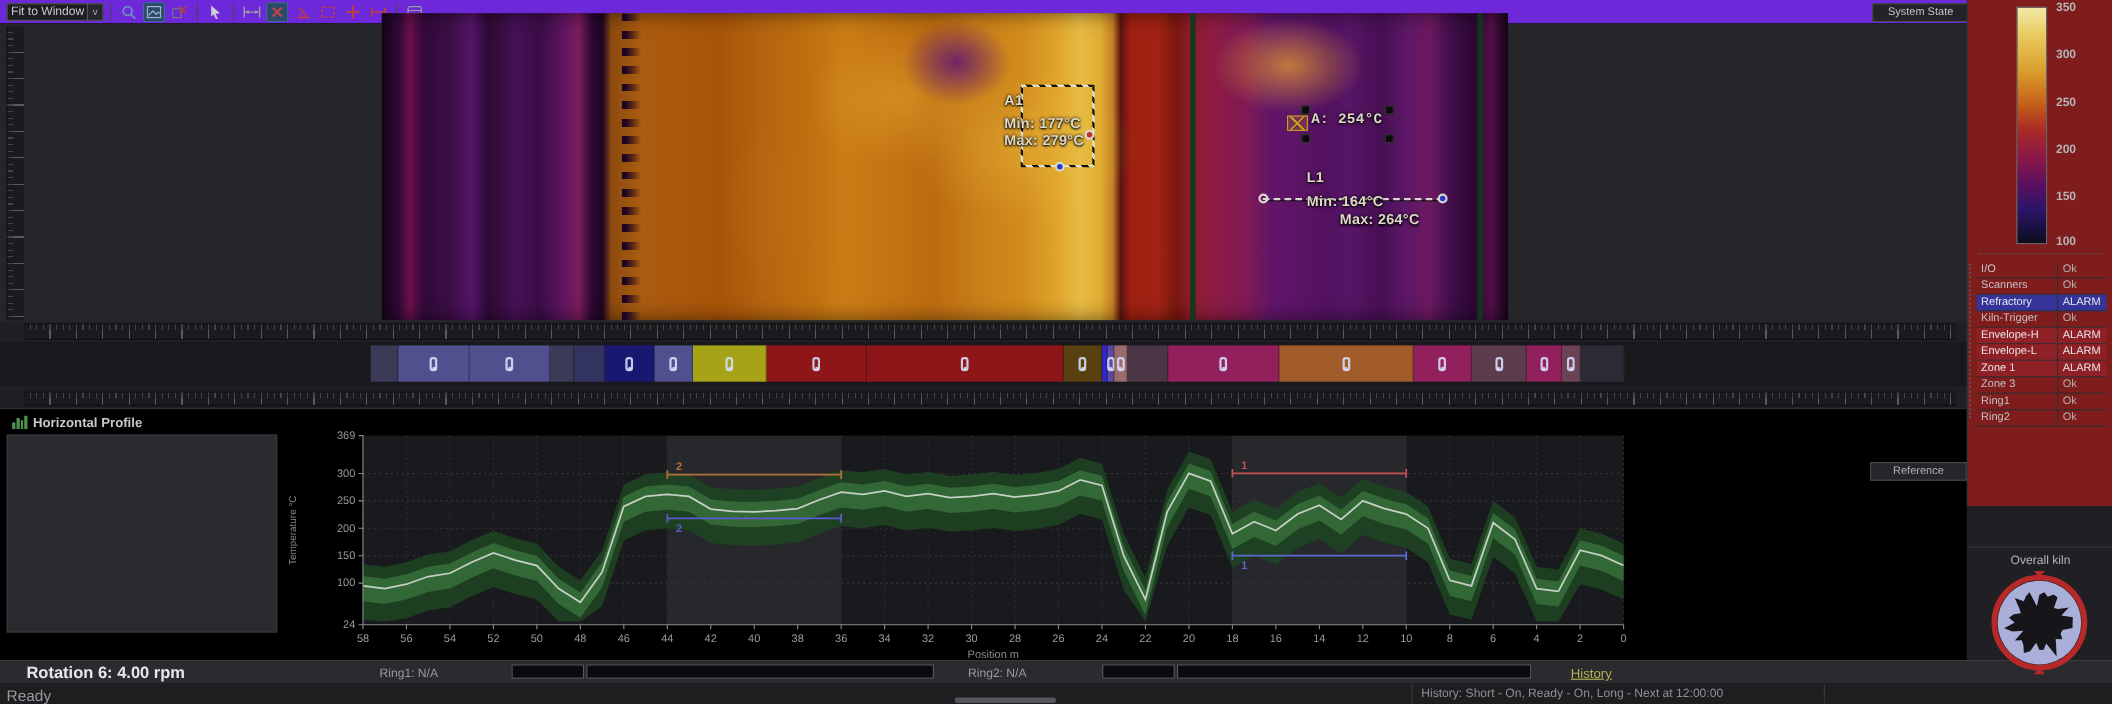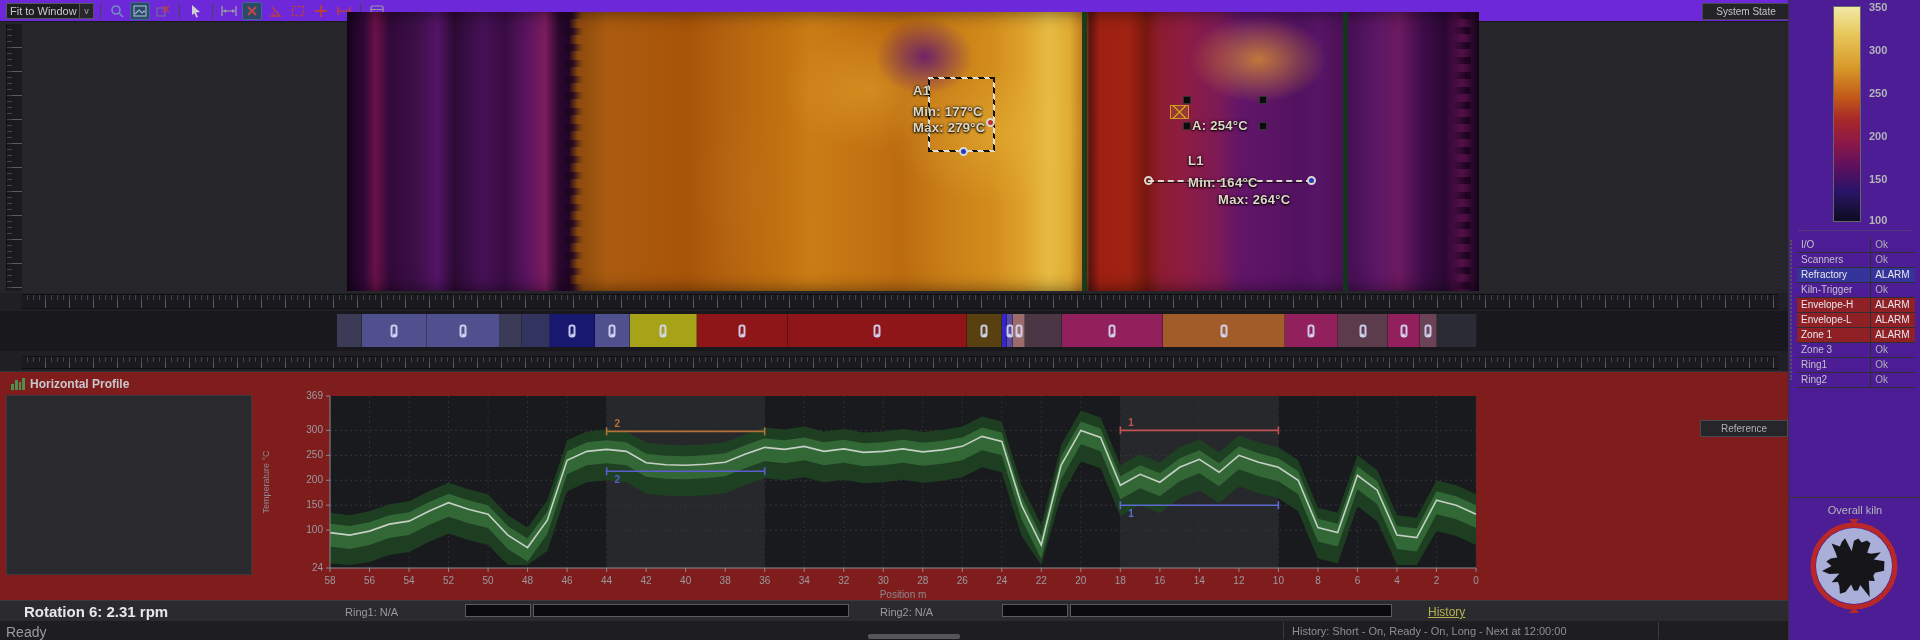--- a/index.html
+++ b/index.html
@@ -25,21 +25,21 @@
     background:repeating-linear-gradient(90deg,transparent 0 23px,#5a5a62 23px 24px);}
   .h-ruler::after{content:"";position:absolute;left:0;top:0;height:5px;width:100%;
     background:repeating-linear-gradient(90deg,transparent 0 5px,#43434b 5px 6px);}
   .v-ruler{background:#1b1b1f;border-left:1px solid #101012;}
   .v-ruler::before{content:"";position:absolute;inset:0;
     background:repeating-linear-gradient(180deg,transparent 0 23px,#5a5a62 23px 24px);}
   .v-ruler::after{content:"";position:absolute;left:0;top:0;width:5px;height:100%;
     background:repeating-linear-gradient(180deg,transparent 0 5px,#43434b 5px 6px);}
   
   .main-back{left:0;top:22px;width:1788px;height:271px;background:#26262a;}
-  .thermal{left:347px;top:12px;width:1132px;height:279px;overflow:hidden;
+  .thermal{left:347px;top:12px;width:1024px;height:279px;overflow:hidden;
     box-shadow:inset 0 0 18px rgba(0,0,0,.55);
     background:
      radial-gradient(ellipse 70px 55px at 51% 16%, rgba(96,22,116,.85), rgba(96,22,116,0) 70%),
      radial-gradient(ellipse 95px 60px at 80.5% 17%, rgba(226,152,46,.75), rgba(226,152,46,0) 72%),
      radial-gradient(ellipse 120px 85px at 46% 28%, rgba(230,170,50,.45), rgba(230,170,50,0) 70%),
      radial-gradient(ellipse 140px 95px at 57% 44%, rgba(234,188,64,.40), rgba(234,188,64,0) 72%),
      radial-gradient(ellipse 90px 110px at 36% 62%, rgba(192,112,22,.35), rgba(192,112,22,0) 70%),
      linear-gradient(90deg,
       #1b0520 0%, #31093a 1.5%, #6a1148 2.5%, #31093a 3.8%, #3c0f46 6%, #541468 8%,
       #2d0a34 9.5%, #471157 12%, #3a0d46 14%, #5c1560 16%, #7c1c5e 17.5%, #2a0830 18.7%,
@@ -68,40 +68,40 @@
   .env-icon::after{background:linear-gradient(-45deg,transparent 46%,#c8a020 46% 54%,transparent 54%);}
   
   .zone-row{left:0;top:311px;width:1788px;height:40px;background:#19191d;}
   .zone-strip{position:absolute;left:337px;top:3px;height:33px;display:flex;}
   .zone-seg{height:100%;position:relative;border-right:1px solid rgba(0,0,0,.3);box-sizing:border-box;}
   .thermo{position:absolute;left:50%;top:50%;transform:translate(-50%,-50%);width:7px;height:13px;
           border:2px solid rgba(215,220,250,.9);border-radius:3px;box-sizing:border-box;}
   .thermo::after{content:"";position:absolute;left:50%;bottom:-1px;transform:translateX(-50%);
           width:3px;height:3px;background:rgba(215,220,250,.9);border-radius:50%;}
   
-  .profile-panel{left:0;top:371px;width:1788px;height:229px;background:#7f1d1d;border-top:1px solid #343438;}
+  .profile-panel{left:0;top:371px;width:1788px;height:229px;background:#000000;border-top:1px solid #343438;}
   .pp-title{position:absolute;left:30px;top:5px;font-size:12px;font-weight:bold;color:#c8c8cc;}
   .pp-icon{position:absolute;left:11px;top:6px;width:14px;height:12px;display:flex;align-items:flex-end;gap:1px;}
   .pp-icon i{display:block;width:3px;background:#4f8f4f;}
   .refbtn{position:absolute;left:1700px;top:4px;width:86px;height:15px;background:#26262a;
           border:1px solid #4a4a52;font-size:10px;color:#b0b0b4;text-align:center;line-height:15px;margin-top:44px;}
   .blank-panel{position:absolute;left:6px;top:23px;width:244px;height:178px;background:#2a2a2e;border:1px solid #3a3a3e;}
   
   .bottom-bar{left:0;top:600px;width:1920px;height:21px;background:#2b2b2f;border-top:1px solid #3a3a3e;}
   .rot{position:absolute;left:24px;top:2px;font-size:15px;font-weight:bold;color:#e8e8ec;}
   .ringlab{position:absolute;top:5px;font-size:11px;color:#9a9a9e;}
   .ringbox{position:absolute;top:3px;height:13px;background:#0b0b0d;border:1px solid #5a5a60;box-sizing:border-box;}
   .histlink{position:absolute;left:1428px;top:4px;font-size:12px;color:#b2b24e;text-decoration:underline;}
   .status-bar{left:0;top:621px;width:1920px;height:19px;background:#1e1e21;}
   .ready{position:absolute;left:6px;top:3px;font-size:14px;color:#9a9a9e;}
   .hist-status{position:absolute;left:1292px;top:4px;font-size:11px;color:#8f8f94;}
   .sb-sep{position:absolute;top:1px;height:17px;width:1px;background:#3a3a3e;}
   .task-frag{position:absolute;left:868px;top:13px;width:92px;height:5px;background:#55555a;border-radius:2px;}
   
-  .sidebar{left:1788px;top:0;width:132px;height:640px;background:#4c1d95;border-left:1px solid #343438;}
+  .sidebar{left:1788px;top:0;width:132px;height:460px;background:#7f1d1d;border-left:1px solid #343438;}
   .scalebar{position:absolute;left:44px;top:6px;width:28px;height:216px;border:1px solid #666;box-sizing:border-box;
     background:linear-gradient(180deg,#f2e9a6 0%,#e8c95e 12%,#d89a2a 28%,#c25a18 42%,#a82a28 52%,
                #8e1846 63%,#5c1060 75%,#2a1468 86%,#0d0d20 100%);}
   .scaletick{position:absolute;left:80px;width:46px;font-size:11px;font-weight:bold;color:#b4b4b8;}
   .dotline{position:absolute;left:10px;right:10px;border-top:1px dotted #55555c;}
   .splitter-dots{position:absolute;left:1px;top:240px;height:140px;border-left:2px dotted #55555c;}
   .status-table{position:absolute;left:8px;top:238px;width:118px;font-size:10px;}
   .status-row{display:grid;grid-template-columns:62% 38%;height:14px;line-height:14px;
               border-bottom:1px solid #2e2e33;}
   .status-row .lbl{padding-left:4px;color:#c2c2c6;overflow:hidden;white-space:nowrap;}
@@ -207,21 +207,21 @@
     <div class="teeth r" style="left:1106px;"></div>
 
     <div class="roi-rect" style="left:581px;top:65px;width:63px;height:71px;"></div>
     <div class="ann" style="left:566px;top:71px;">A1</div>
     <div class="ann" style="left:566px;top:92px;">Min:  177°C</div>
     <div class="ann" style="left:566px;top:108px;">Max: 279°C</div>
     <div class="dot" style="left:639px;top:106px;background:#c03030;"></div>
     <div class="dot" style="left:612px;top:135px;background:#2838c0;"></div>
 
     <div class="env-icon" style="left:823px;top:93px;"></div>
-    <div class="ann" style="left:845px;top:106px;">A: 254°C</div>
+    <div class="ann" style="left:845px;top:89px;font-family:Liberation Mono, monospace;">A: 254°C</div>
     <div class="handle" style="left:836px;top:84px;"></div>
     <div class="handle" style="left:912px;top:84px;"></div>
     <div class="handle" style="left:836px;top:110px;"></div>
     <div class="handle" style="left:912px;top:110px;"></div>
 
     <div class="ann" style="left:841px;top:141px;">L1</div>
     <div class="meas-line" style="left:801px;top:168px;width:164px;"></div>
     <div class="dot" style="left:797px;top:164px;background:transparent;"></div>
     <div class="dot" style="left:960px;top:164px;background:#2838c0;"></div>
     <div class="ann" style="left:841px;top:163px;">Min:  164°C</div>
@@ -434,21 +434,21 @@
         <line x1="1181.4827586206898" y1="178" x2="1181.4827586206898" y2="182" stroke="#8a8a90"></line>
         <text x="1181.4827586206898" y="194" fill="#9a9aa0" font-size="10" text-anchor="middle">2</text>
         <line x1="1221" y1="178" x2="1221" y2="182" stroke="#8a8a90"></line>
         <text x="1221" y="194" fill="#9a9aa0" font-size="10" text-anchor="middle">0</text>
         <text x="648" y="208" fill="#8a8a90" font-size="10" text-anchor="middle">Position m</text>
         <text x="14" y="92" fill="#8a8a90" font-size="9" text-anchor="middle" transform="rotate(-90 14 92)">Temperature °C</text>
       </svg>
   </div>
 
   <div class="abs bottom-bar">
-    <div class="rot">Rotation 6: 2.31 rpm</div>
+    <div class="rot">Rotation 6: 4.00 rpm</div>
     <div class="ringlab" style="left:345px;">Ring1: N/A</div>
     <div class="ringbox" style="left:465px;width:66px;"></div>
     <div class="ringbox" style="left:533px;width:316px;"></div>
     <div class="ringlab" style="left:880px;">Ring2: N/A</div>
     <div class="ringbox" style="left:1002px;width:66px;"></div>
     <div class="ringbox" style="left:1070px;width:322px;"></div>
     <div class="histlink">History</div>
   </div>
 
   <div class="abs status-bar">

